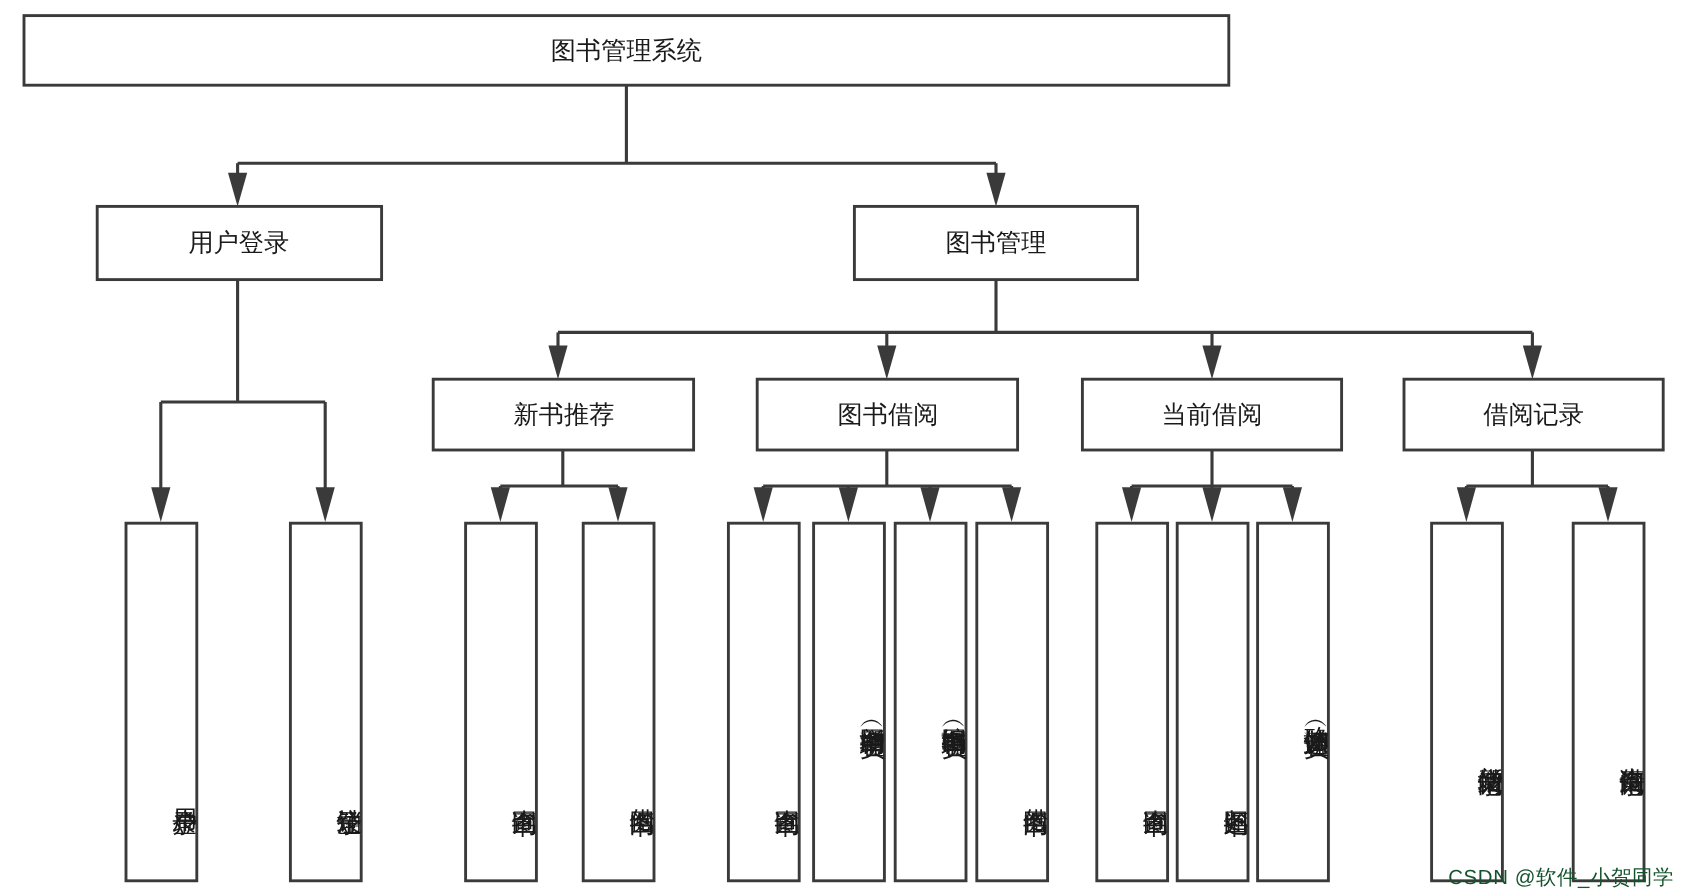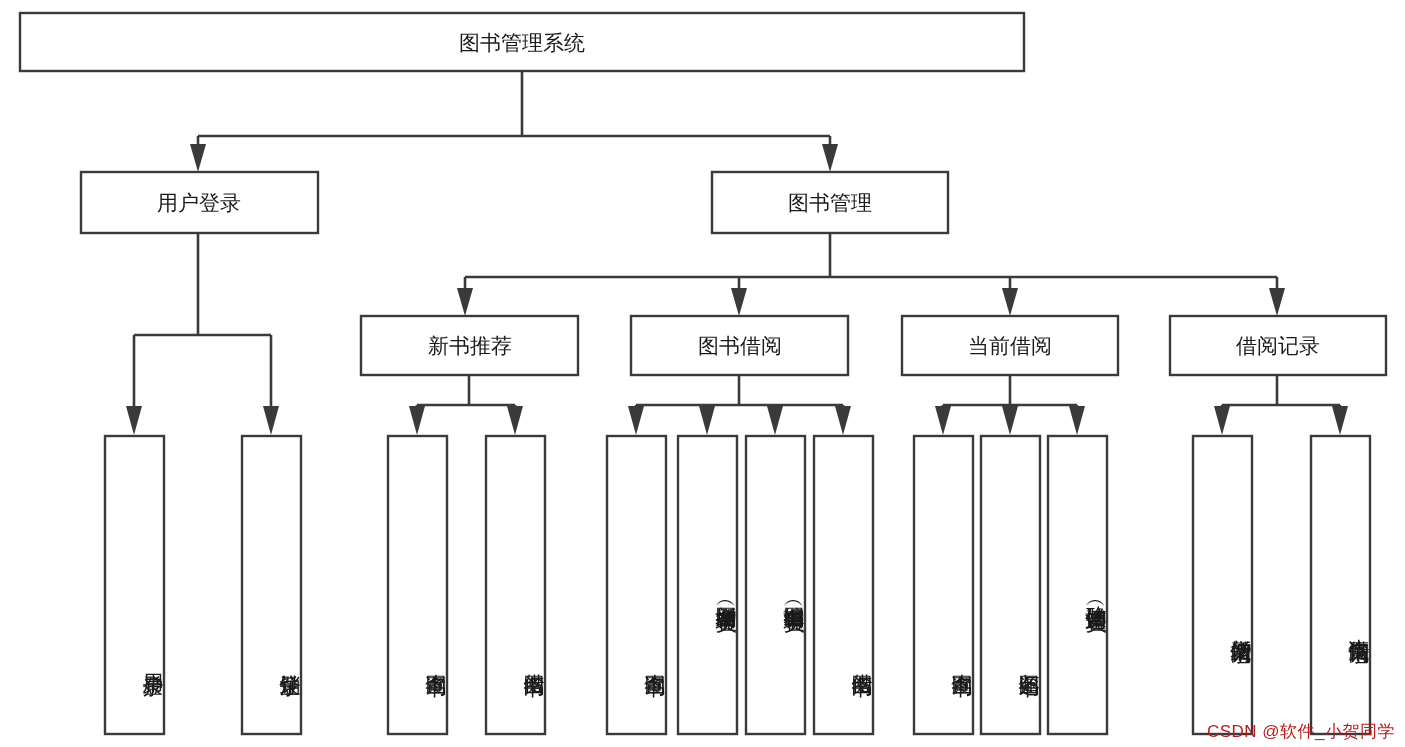--- a/index.html
+++ b/index.html
@@ -63,21 +63,21 @@
     align-items: flex-start;
     justify-content: center;
     pointer-events: none;
   }
   .watermark {
     position: absolute;
     right: 10px;
     bottom: 4px;
     font-family: "Liberation Sans", "DejaVu Sans", sans-serif;
     font-size: 17px;
-    color: #b91c1c;
+    color: #14532d;
     letter-spacing: 0.5px;
     white-space: nowrap;
     text-align: center;
   }
 </style>
 </head>
 <body>
 
 <div id="diagram-root">
 

